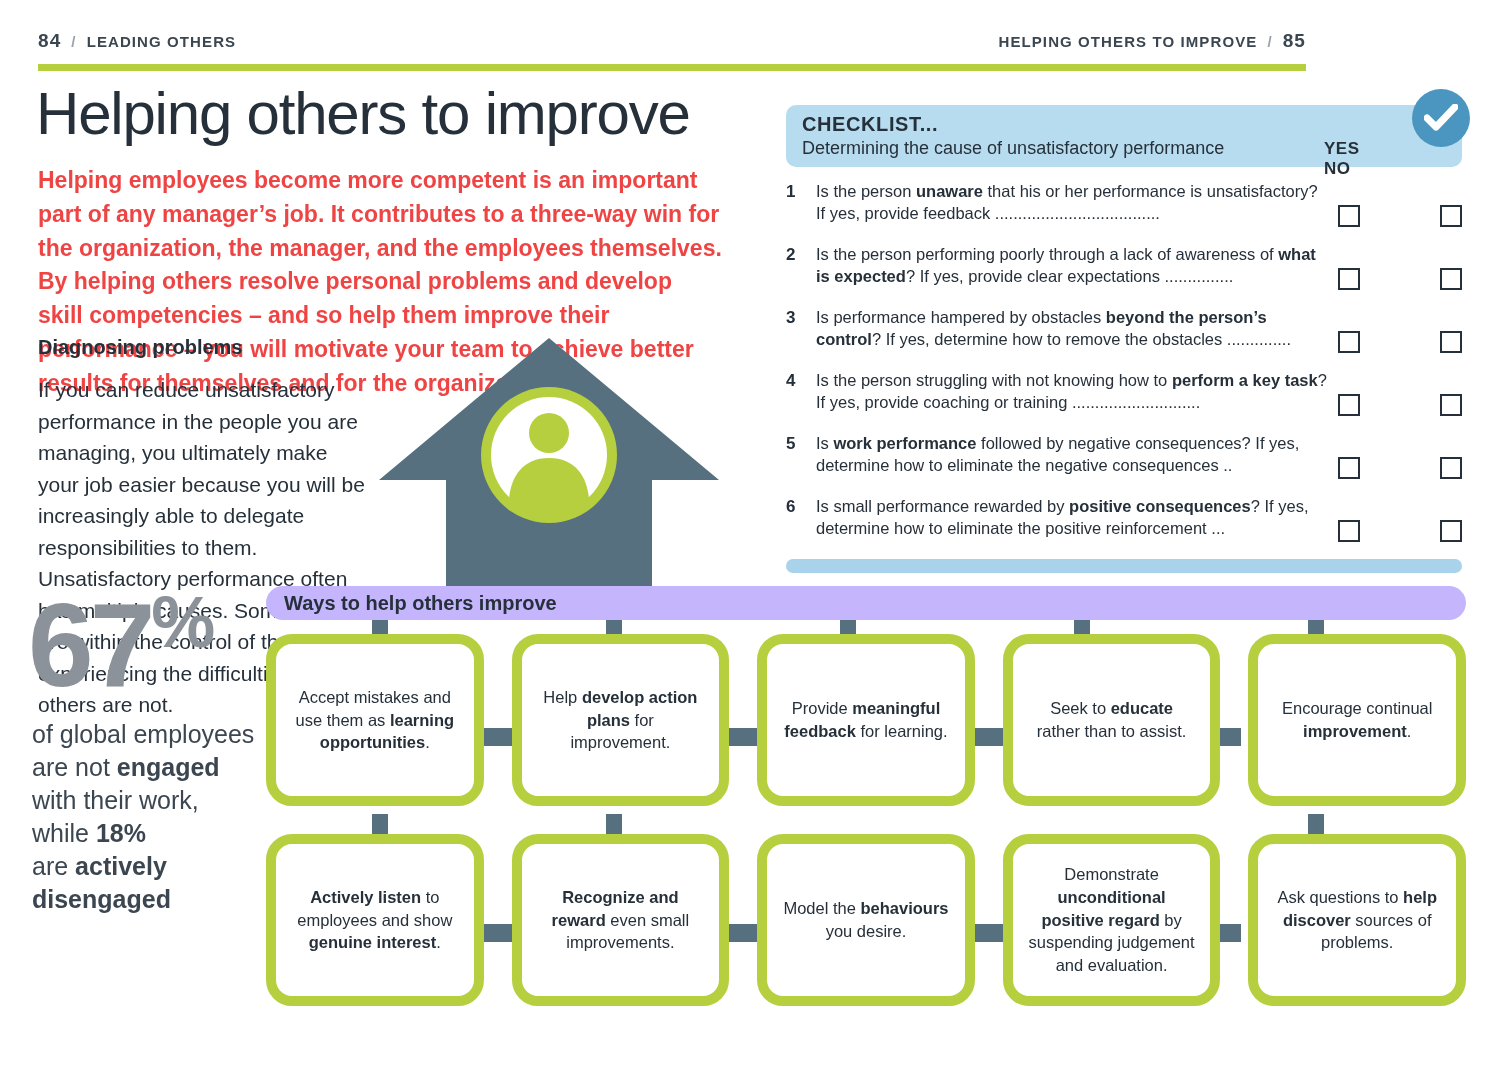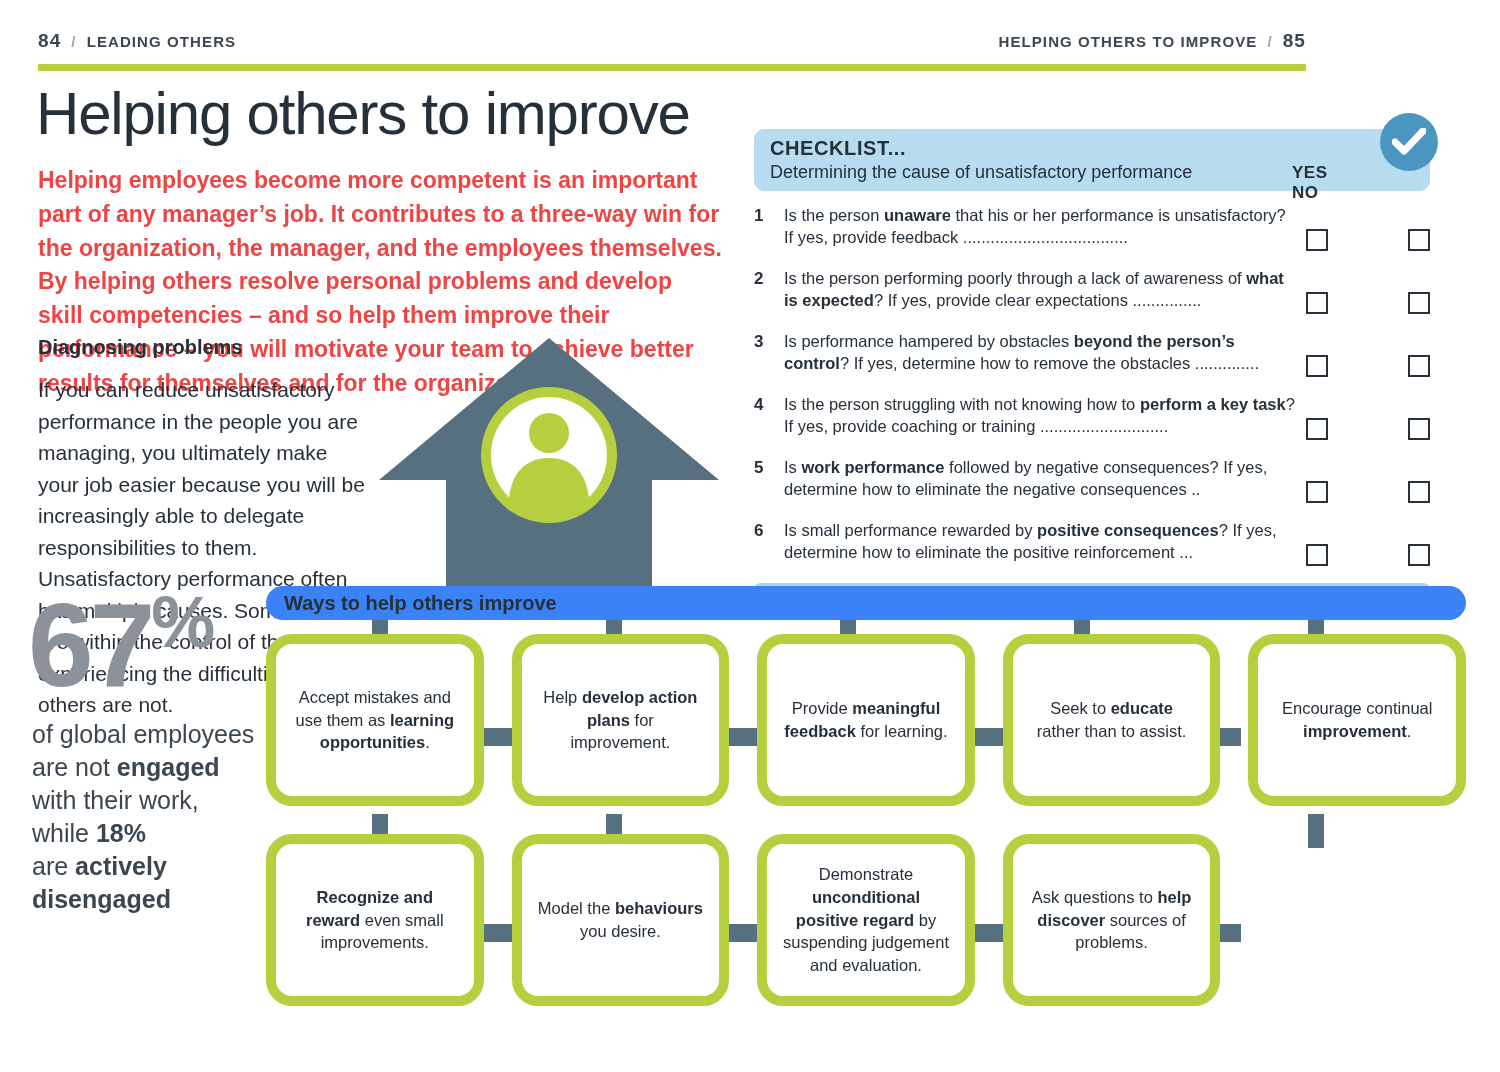--- a/index.html
+++ b/index.html
@@ -61,21 +61,21 @@
   .stat-text {
     position: absolute; left: 32px; top: 718px; width: 240px;
     font-size: 25px; line-height: 1.32; color: #3b4650;
   }
   .stat-text b { font-weight: 700; }
 
   
   .arrow-wrap { position: absolute; left: 374px; top: 330px; width: 350px; height: 260px; }
 
   
-  .checklist { position: absolute; left: 754px; top: 105px; width: 676px; margin-top: 24px; }
+  .checklist { position: absolute; left: 786px; top: 105px; width: 676px; }
   .cl-header {
     position: relative; background: #b8dcef; border-radius: 10px 10px 10px 10px;
     padding: 8px 16px 10px 16px; height: 62px;
   }
   .cl-header .t1 {
     font-size: 20px; font-weight: 700; color: #26303a; letter-spacing: .6px;
   }
   .cl-header .t2 {
     font-size: 18px; color: #26303a; margin-top: 2px;
   }
@@ -101,21 +101,21 @@
   .cl-txt b { font-weight: 700; }
   .cl-boxes { width: 124px; flex: none; display: flex; justify-content: space-between; align-items: flex-start; padding-top: 24px; }
   .cl-box { width: 22px; height: 22px; border: 2px solid #26303a; background: #fff; }
   .cl-footer {
     margin-top: 2px; height: 14px; background: #a9d3ea; border-radius: 7px;
   }
 
   
   .ways { position: absolute; left: 266px; top: 586px; width: 1200px; }
   .ways-bar {
-    height: 34px; background: #3b82f6; border-radius: 17px;
+    height: 34px; background: #c4b5fd; border-radius: 17px;
     display: flex; align-items: center; padding-left: 18px;
     font-size: 20px; font-weight: 700; color: #26303a;
   }
   .connectors { position: absolute; left: 0; top: 0; width: 1200px; height: 470px; pointer-events: none; }
   .grid {
     position: relative; margin-top: 14px;
     display: grid; grid-template-columns: repeat(5, 1fr); gap: 0 28px;
   }
   .card {
     height: 172px; border: 10px solid #b5cf3e; border-radius: 26px;
@@ -273,20 +273,23 @@
         </div>
         <div class="card">
           <div class="inner"><span>Seek to </span><b>educate</b><span> rather than to assist.</span></div>
         </div>
         <div class="card">
           <div class="inner"><span>Encourage continual </span><b>improvement</b><span>.</span></div>
         </div>
       </div>
     <div class="grid row2" id="row2">
         <div class="card">
+          <div class="inner"><b>Actively listen</b><span> to employees and show </span><b>genuine interest</b><span>.</span></div>
+        </div>
+        <div class="card">
           <div class="inner"><b>Recognize and reward</b><span> even small improvements.</span></div>
         </div>
         <div class="card">
           <div class="inner"><span>Model the </span><b>behaviours</b><span> you desire.</span></div>
         </div>
         <div class="card">
           <div class="inner"><span>Demonstrate </span><b>unconditional positive regard</b><span> by suspending judgement and evaluation.</span></div>
         </div>
         <div class="card">
           <div class="inner"><span>Ask questions to </span><b>help discover</b><span> sources of problems.</span></div>

